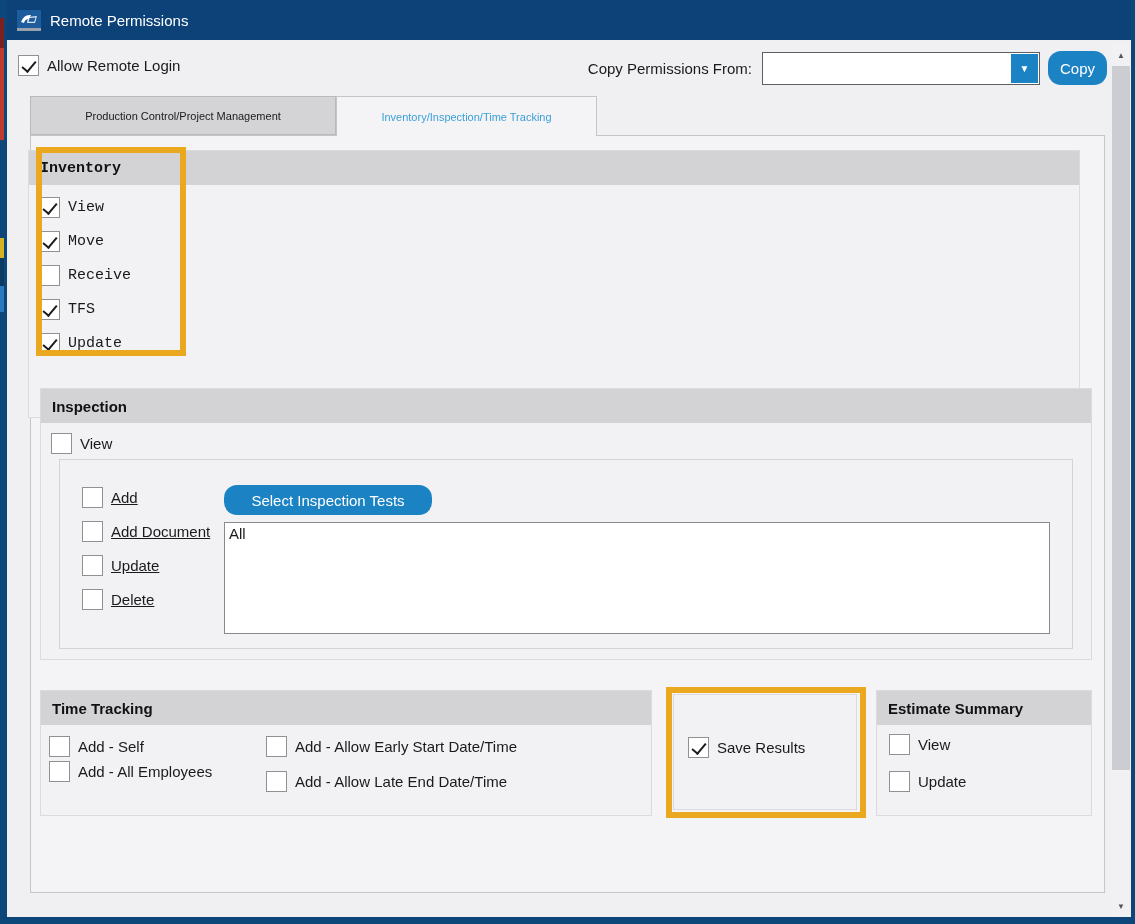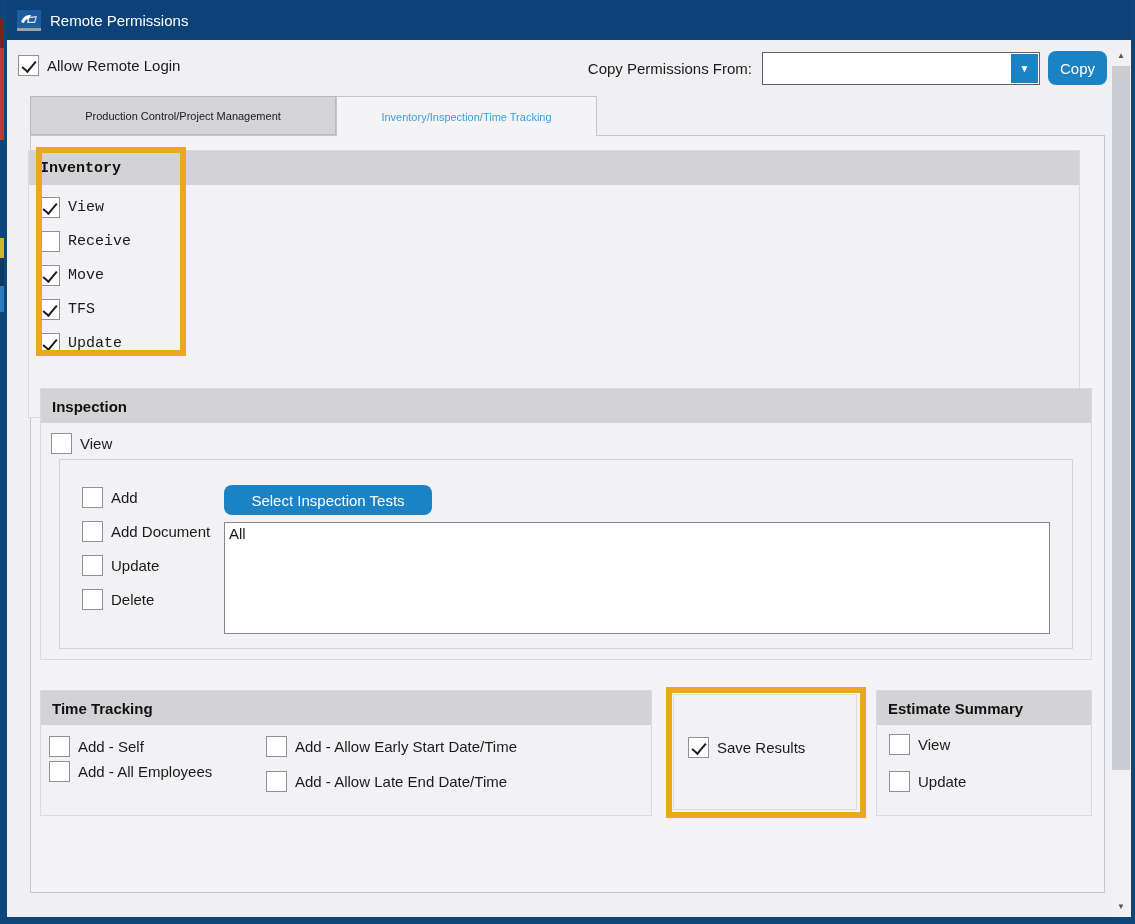--- a/index.html
+++ b/index.html
@@ -45,21 +45,21 @@
     position:absolute; left:762px; top:52px; width:278px; height:33px;
     background:#ffffff; border:1px solid #5f5f64;
   }
   .combo-btn {
     position:absolute; right:1px; top:1px; bottom:1px; width:27px;
     background:#1b82c4; display:flex; align-items:center; justify-content:center;
     color:#ffffff; font-size:10px;
   }
   .blue-btn {
     background:#1b82c4; color:#ffffff; border:none; font-size:15px;
-    font-family:"Liberation Sans", sans-serif; border-radius:8px;
+    font-family:"Liberation Sans", sans-serif; border-radius:13px;
     display:flex; align-items:center; justify-content:center; cursor:default;
   }
   
   .tab {
     position:absolute; top:96px; height:39px; display:flex; align-items:center;
     justify-content:center; font-size:11px; cursor:default;
   }
   .tab-inactive {
     left:30px; width:306px; background:#d4d4d6; border:1px solid #b9b9bd; color:#1a1a1a;
   }
@@ -156,49 +156,49 @@
   <div class="section" style="left:28px; top:150px; width:1052px; height:268px;font-family:Liberation Mono, monospace;">
     <div class="section-header">
       <span>Inventory</span>
     </div>
     <div class="stack">
       <div class="cb-row">
         <div class="cb checked"></div>
         <span class="cb-label">View</span>
       </div>
       <div class="cb-row">
+        <div class="cb checked"></div>
+        <span class="cb-label">Move</span>
+      </div>
+      <div class="cb-row">
         <div class="cb"></div>
         <span class="cb-label">Receive</span>
       </div>
       <div class="cb-row">
         <div class="cb checked"></div>
-        <span class="cb-label">Move</span>
-      </div>
-      <div class="cb-row">
-        <div class="cb checked"></div>
         <span class="cb-label">TFS</span>
       </div>
       <div class="cb-row">
         <div class="cb checked"></div>
         <span class="cb-label">Update</span>
       </div>
     </div>
   </div>
   <div class="highlight" style="left:36px; top:147px; width:150px; height:209px;"></div>
 
   <div class="section" style="left:40px; top:388px; width:1052px; height:272px;">
     <div class="section-header">
       <span>Inspection</span>
     </div>
     <div class="cb-row" style="margin:10px 0 0 10px;">
       <div class="cb"></div>
       <span class="cb-label">View</span>
     </div>
     <div class="sub-panel" style="left:18px; top:70px; width:1014px; height:190px;">
-      <div class="abs" style="left:22px; top:27px;">
+      <div class="abs" style="left:22px; top:27px;text-decoration:underline;">
         <div class="cb-row" style="margin-bottom:13px;">
           <div class="cb"></div>
           <span class="cb-label">Add</span>
         </div>
         <div class="cb-row" style="margin-bottom:13px;">
           <div class="cb"></div>
           <span class="cb-label">Add Document</span>
         </div>
         <div class="cb-row" style="margin-bottom:13px;">
           <div class="cb"></div>

